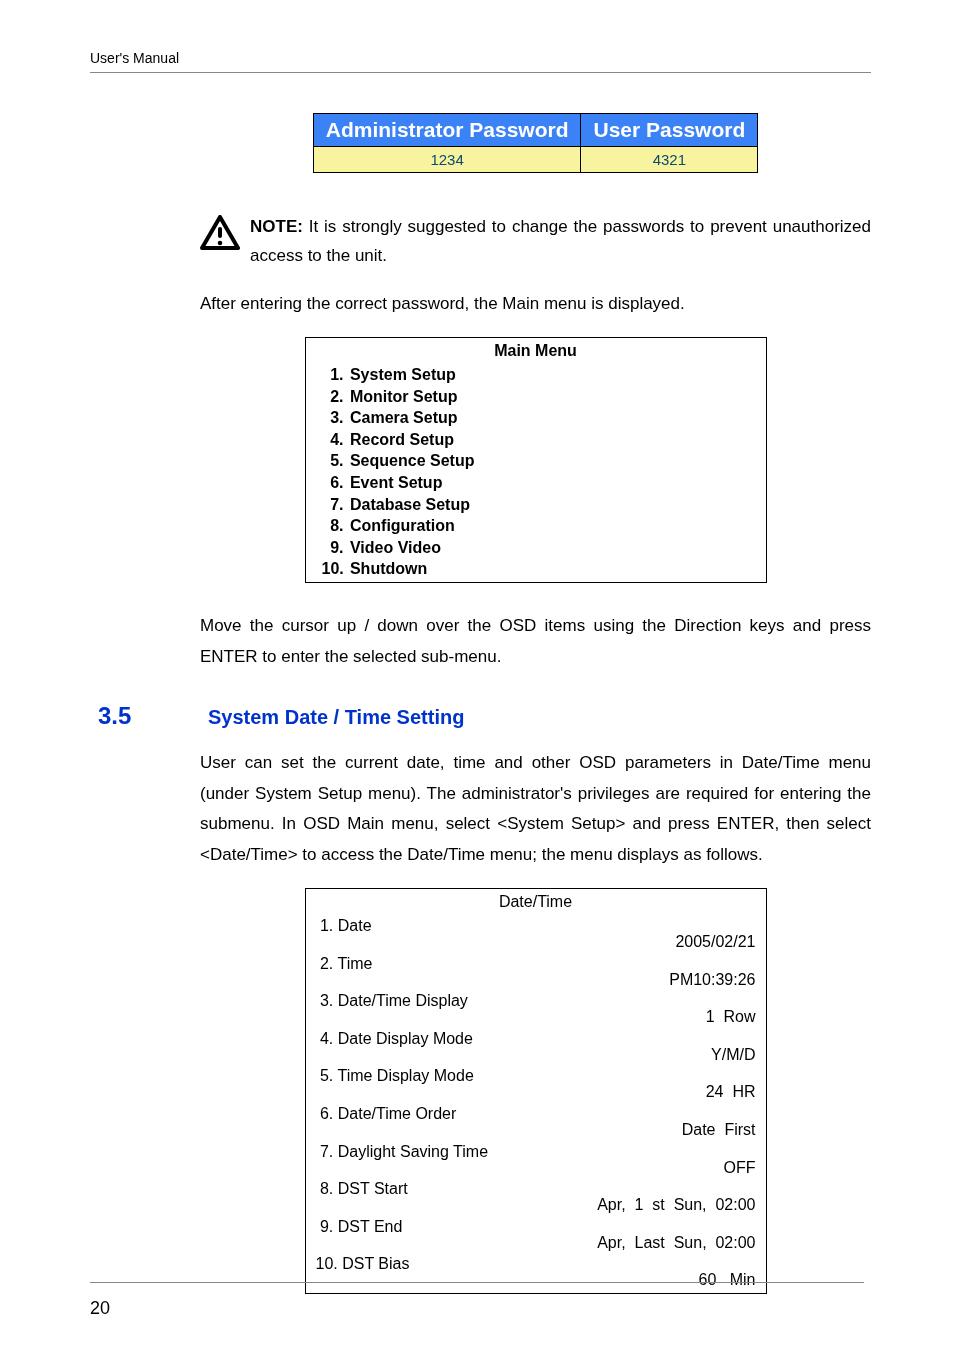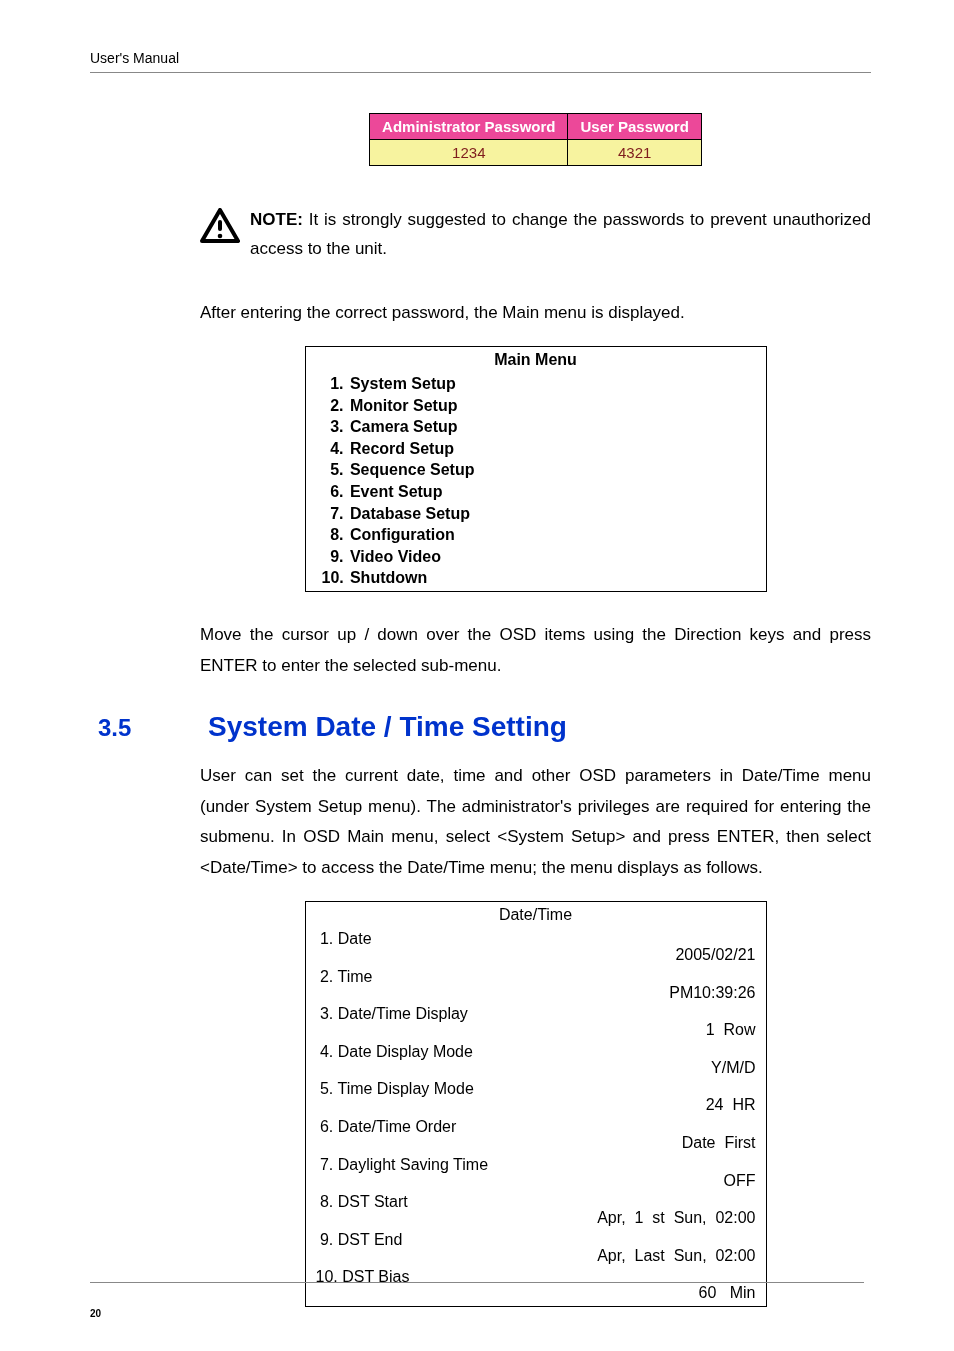--- a/index.html
+++ b/index.html
@@ -27,39 +27,39 @@
     margin: 0 0 40px 0;
   }
   .content-indent {
     margin-left: 110px;
   }
   .pw-table {
     border-collapse: collapse;
     margin: 0 auto 40px auto;
   }
   .pw-table th {
-    background: #ec4899;
+    background: #3b82f6;
     color: #ffffff;
     font-weight: bold;
-    font-size: 15px;
+    font-size: 21px;
     padding: 4px 12px;
     border: 1.5px solid #000;
   }
   .pw-table td {
     background: #f7f39f;
-    color: #7f1d1d;
+    color: #0c4a6e;
     font-size: 15px;
     text-align: center;
     padding: 4px 12px;
     border: 1.5px solid #000;
   }
   .note-row {
     display: flex;
     align-items: flex-start;
-    margin-bottom: 34px;
+    margin-bottom: 18px;
   }
   .warning-icon {
     flex: 0 0 auto;
     margin-right: 10px;
     margin-top: 2px;
   }
   .note-text {
     font-size: 17px;
     line-height: 1.7;
     text-align: justify;
@@ -101,21 +101,21 @@
     color: #0033cc;
     font-weight: bold;
     font-size: 24px;
     width: 110px;
     flex: 0 0 110px;
     margin-left: 8px;
   }
   .section-title {
     color: #0033cc;
     font-weight: bold;
-    font-size: 28px;
+    font-size: 20px;
   }
   .dt-box {
     border: 1px solid #000;
     width: 440px;
     margin: 0 auto;
     padding: 2px 10px;
     font-size: 16px;
     line-height: 1.35;
   }
   .dt-row {
@@ -135,22 +135,21 @@
     border-top: 1px solid #888;
     position: absolute;
     left: 90px;
     right: 90px;
     bottom: 60px;
   }
   .page-num {
     position: absolute;
     left: 90px;
     bottom: 32px;
-    font-size: 10px;
-    font-weight: bold;
+    font-size: 18px;
   }
 </style>
 </head>
 <body>
 
 <div class="page">
 
   <div class="header-title">User's Manual</div>
   <hr class="header-rule">
 

